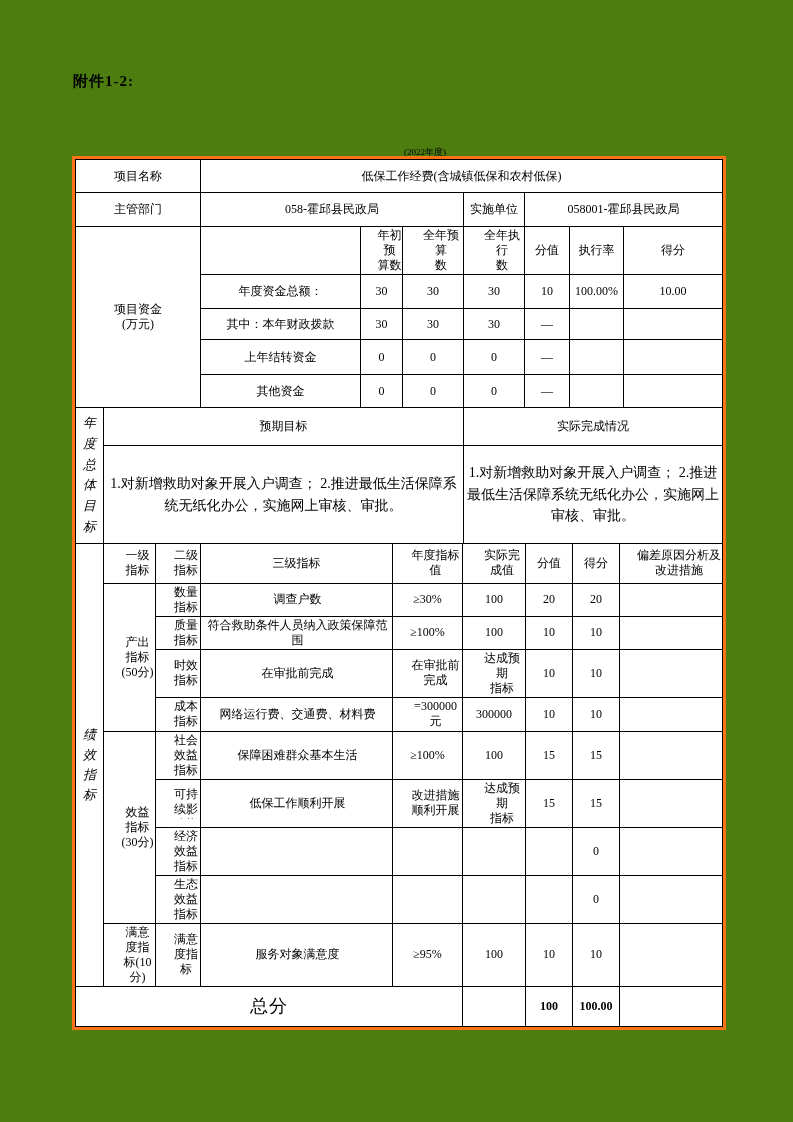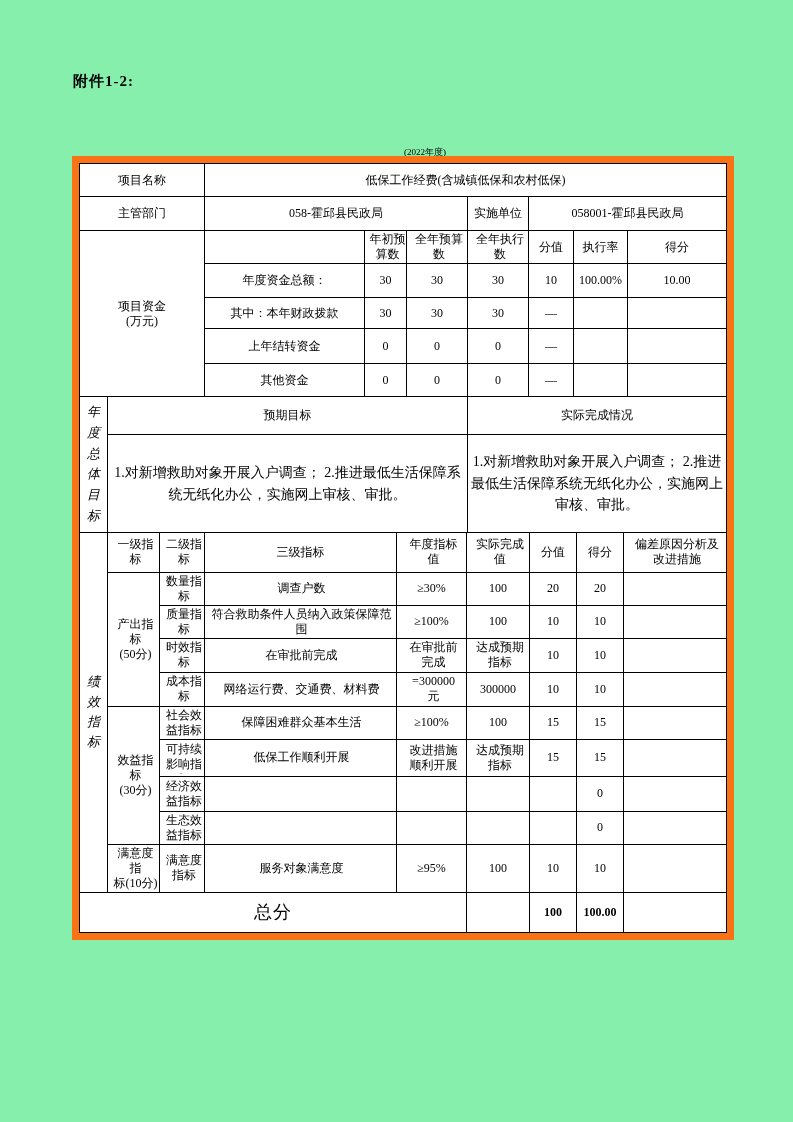--- a/index.html
+++ b/index.html
@@ -1,33 +1,33 @@
 <!DOCTYPE html>
 <html><head>
 <meta charset="utf-8">
 <style>
   html,body{margin:0;padding:0;background:#fff;}
   body{width:793px;height:1122px;position:relative;overflow:hidden;
        font-family:"Liberation Serif","DejaVu Serif",serif;color:#000;}
-  .sheet{position:absolute;left:0;top:0;width:793px;height:1122px;background:#86efac;}
+  .sheet{position:absolute;left:0;top:0;width:793px;height:1122px;background:#4d7c0f;}
 
   .attachment{position:absolute;left:73px;top:72px;font-size:15px;font-weight:bold;letter-spacing:1px;}
   .doc-title{position:absolute;left:430px;top:100px;transform:translateX(-50%);
              font-size:17px;font-weight:bold;letter-spacing:2px;white-space:nowrap;}
   .doc-subtitle{position:absolute;left:425px;top:146px;transform:translateX(-50%);
                 font-size:9px;white-space:nowrap;}
 
-  .tablewrap{position:absolute;left:72px;top:156px;width:648px;border:7px solid #f97316;background:#fff;}
+  .tablewrap{position:absolute;left:72px;top:156px;width:648px;border:3px solid #f97316;background:#fff;}
   table{border-collapse:collapse;table-layout:fixed;width:648px;}
   table+table{margin-top:-1px;}
   td{border:1px solid #000;text-align:center;vertical-align:middle;
      font-size:12px;line-height:1.25;padding:1px 2px;overflow:hidden;
      word-break:break-all;}
   td.leftal{text-align:center;padding-left:4px;}
-  td.p0{padding-left:4px;padding-right:0;}
+  td.p0{padding-left:16px;padding-right:0;}
   .lines span{display:block;}
   .vlabel{width:13px;margin:4px auto;word-break:break-all;line-height:1.55;font-size:13px;font-style:italic;}
   .vlabel.wide{line-height:1.6;}
   .clip2{max-height:32px;overflow:hidden;}
   .goalcell{font-size:14px;line-height:1.55;padding:2px 3px;}
   .bold{font-weight:bold;}
   .totallabel{font-weight:normal;font-size:18px;letter-spacing:1px;margin-top:12px;}
 </style>
 </head>
 <body>

